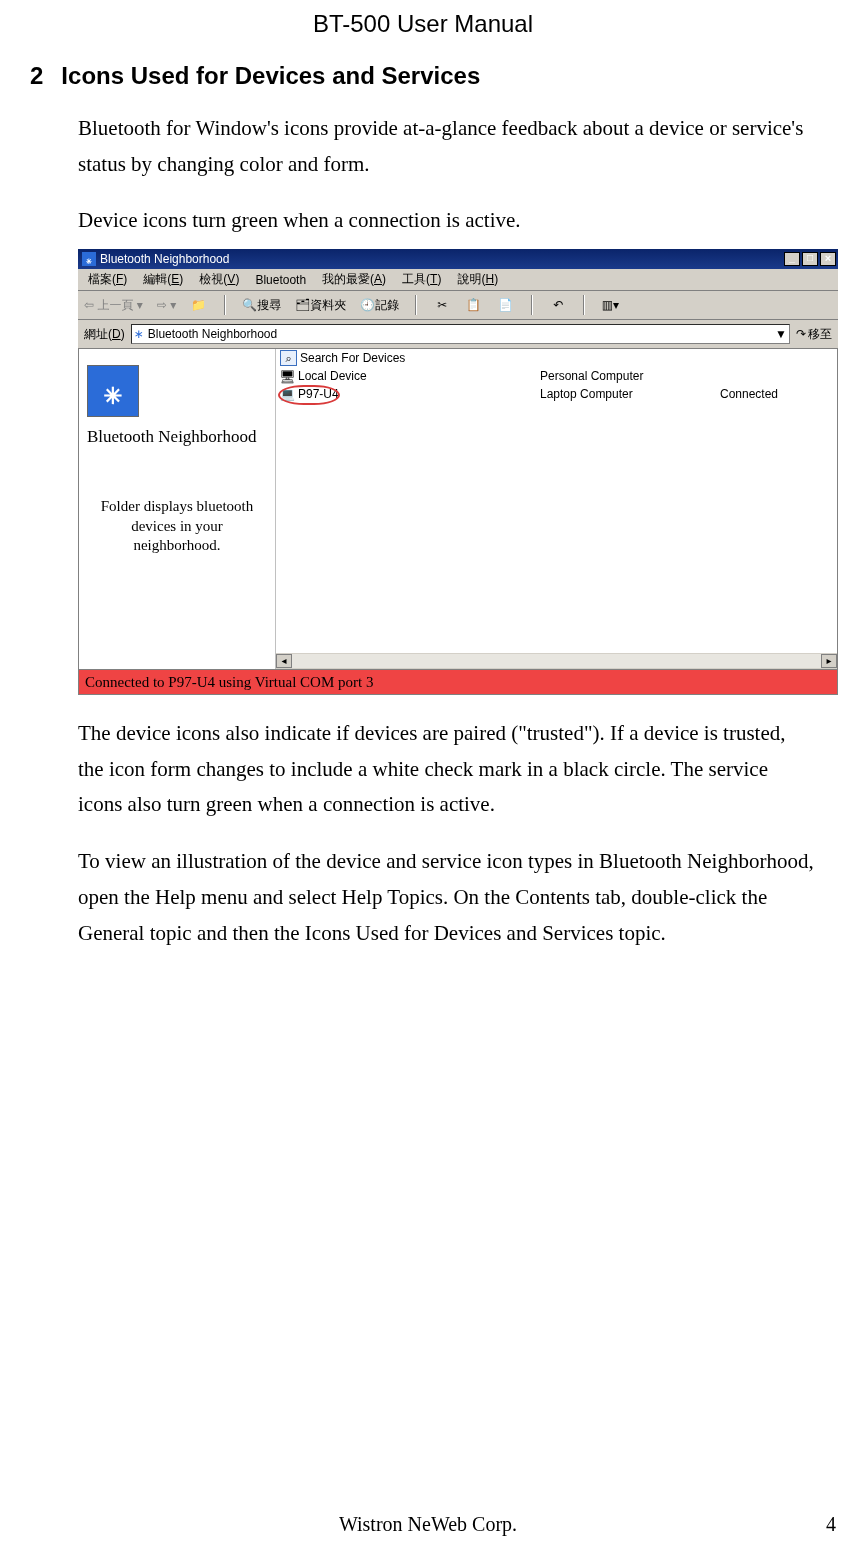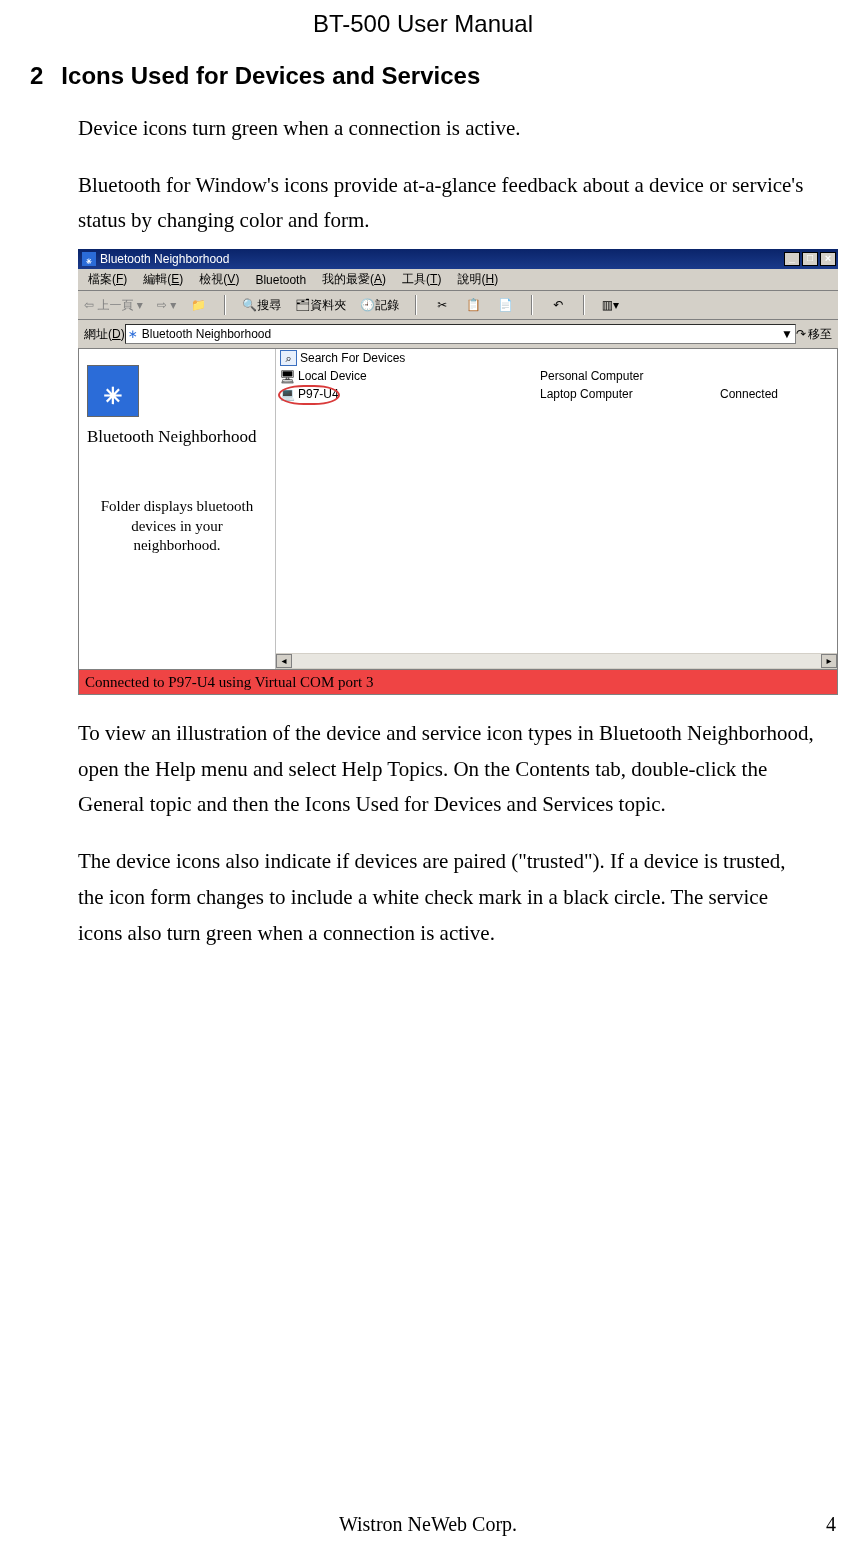--- a/index.html
+++ b/index.html
@@ -120,20 +120,21 @@
     justify-content: center;
     font-size: 12px;
   }
   .addrbar {
     background: #d4d0c8;
     display: flex;
     align-items: center;
     padding: 2px 6px;
     height: 24px;
     border-bottom: 1px solid #808080;
+    gap: 6px;
     font-size: 12px;
   }
   .addr-input {
     flex: 1;
     background: #fff;
     border: 1px inset #808080;
     height: 18px;
     display: flex;
     align-items: center;
     padding: 0 2px;
@@ -280,22 +281,22 @@
 <body>
 
 <div class="page">
   <div class="doc-title">BT-500 User Manual</div>
 
   <div class="section-row">
     <span class="section-num">2</span>
     <span class="section-heading">Icons Used for Devices and Services</span>
   </div>
 
+  <p class="body-text">Bluetooth for Window's icons provide at-a-glance feedback about a device or service's status by changing color and form.</p>
   <p class="body-text">Device icons turn green when a connection is active.</p>
-  <p class="body-text">Bluetooth for Window's icons provide at-a-glance feedback about a device or service's status by changing color and form.</p>
 
   <div class="screenshot">
 
     <div class="titlebar">
       <span class="bt-ico">⁕</span>
       <span class="title-text">Bluetooth Neighborhood</span>
       <div class="win-btns">
         <div class="win-btn">_</div>
         <div class="win-btn">□</div>
         <div class="win-btn close">×</div>
@@ -381,18 +382,18 @@
           <div class="track"></div>
           <div class="arrow">▸</div>
         </div>
       </div>
     </div>
     <div class="statusbar">
       <span>Connected to P97-U4 using Virtual COM port 3</span>
     </div>
   </div>
 
+  <p class="body-text">The device icons also indicate if devices are paired ("trusted"). If a device is trusted, the icon form changes to include a white check mark in a black circle. The service icons also turn green when a connection is active.</p>
   <p class="body-text">To view an illustration of the device and service icon types in Bluetooth Neighborhood, open the Help menu and select Help Topics. On the Contents tab, double-click the General topic and then the Icons Used for Devices and Services topic.</p>
-  <p class="body-text">The device icons also indicate if devices are paired ("trusted"). If a device is trusted, the icon form changes to include a white check mark in a black circle. The service icons also turn green when a connection is active.</p>
 
   <div class="footer">Wistron NeWeb Corp.</div>
   <div class="page-num">4</div>
 </div>
 
 </body></html>

